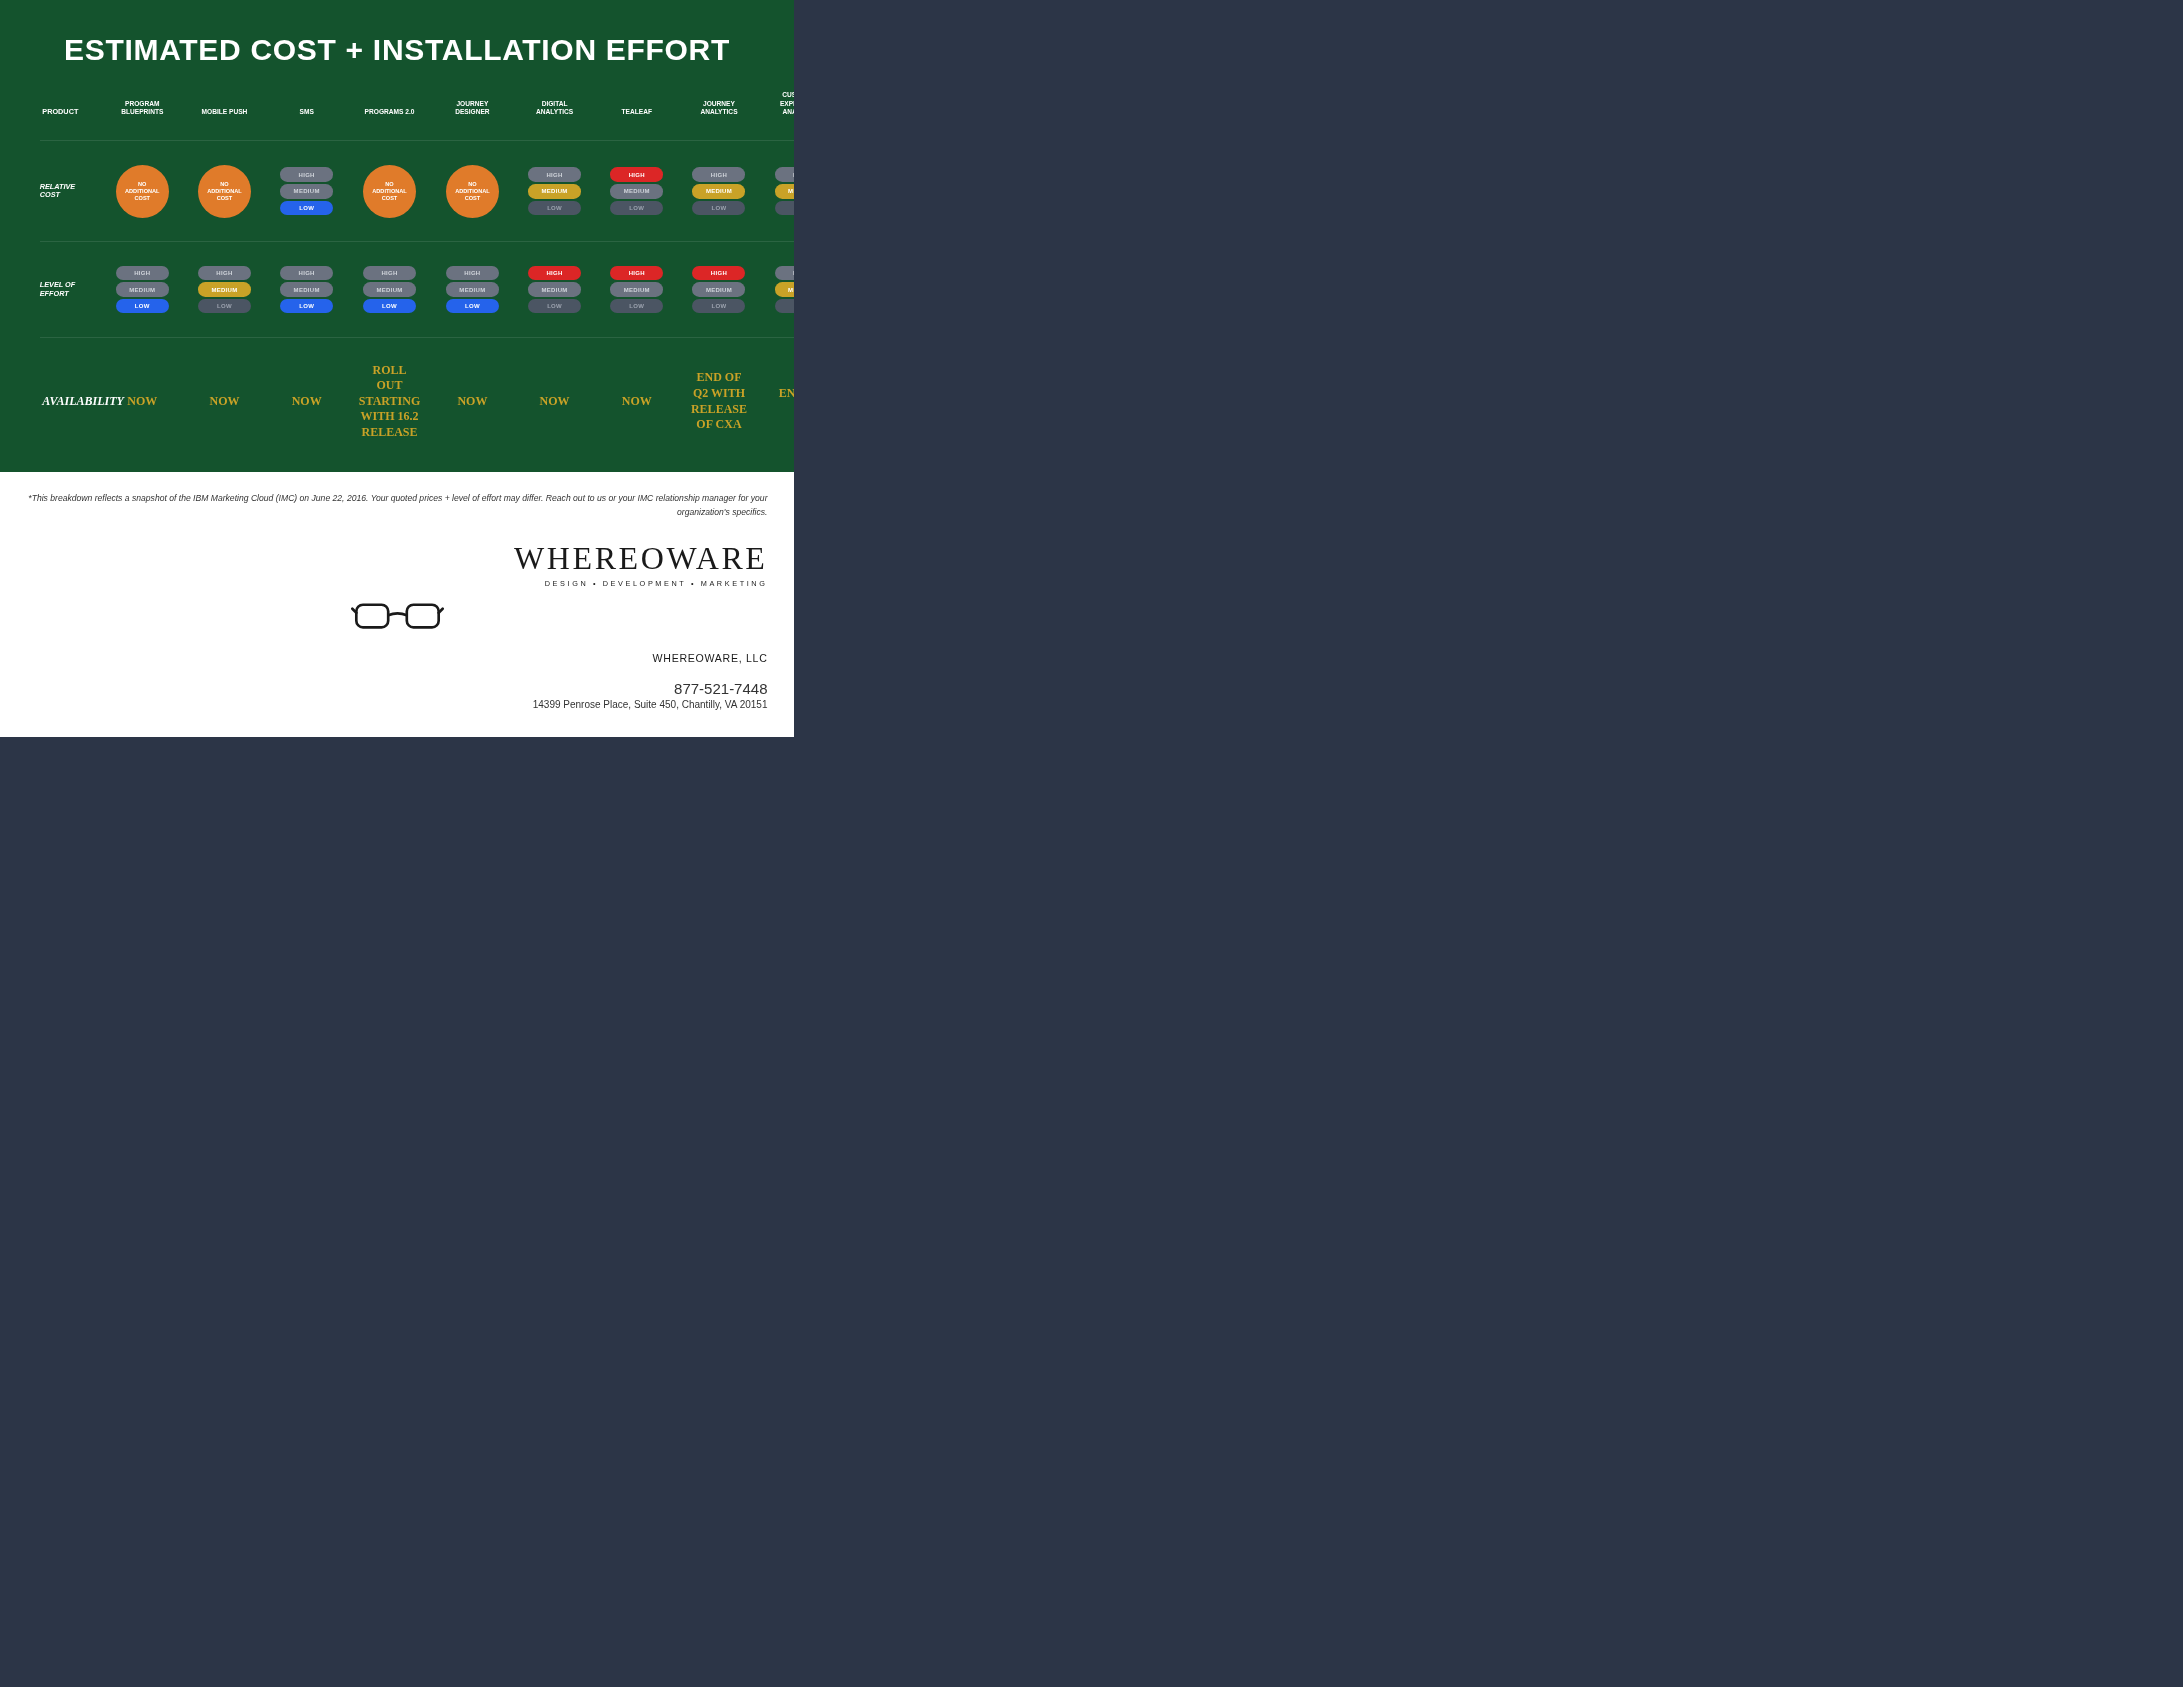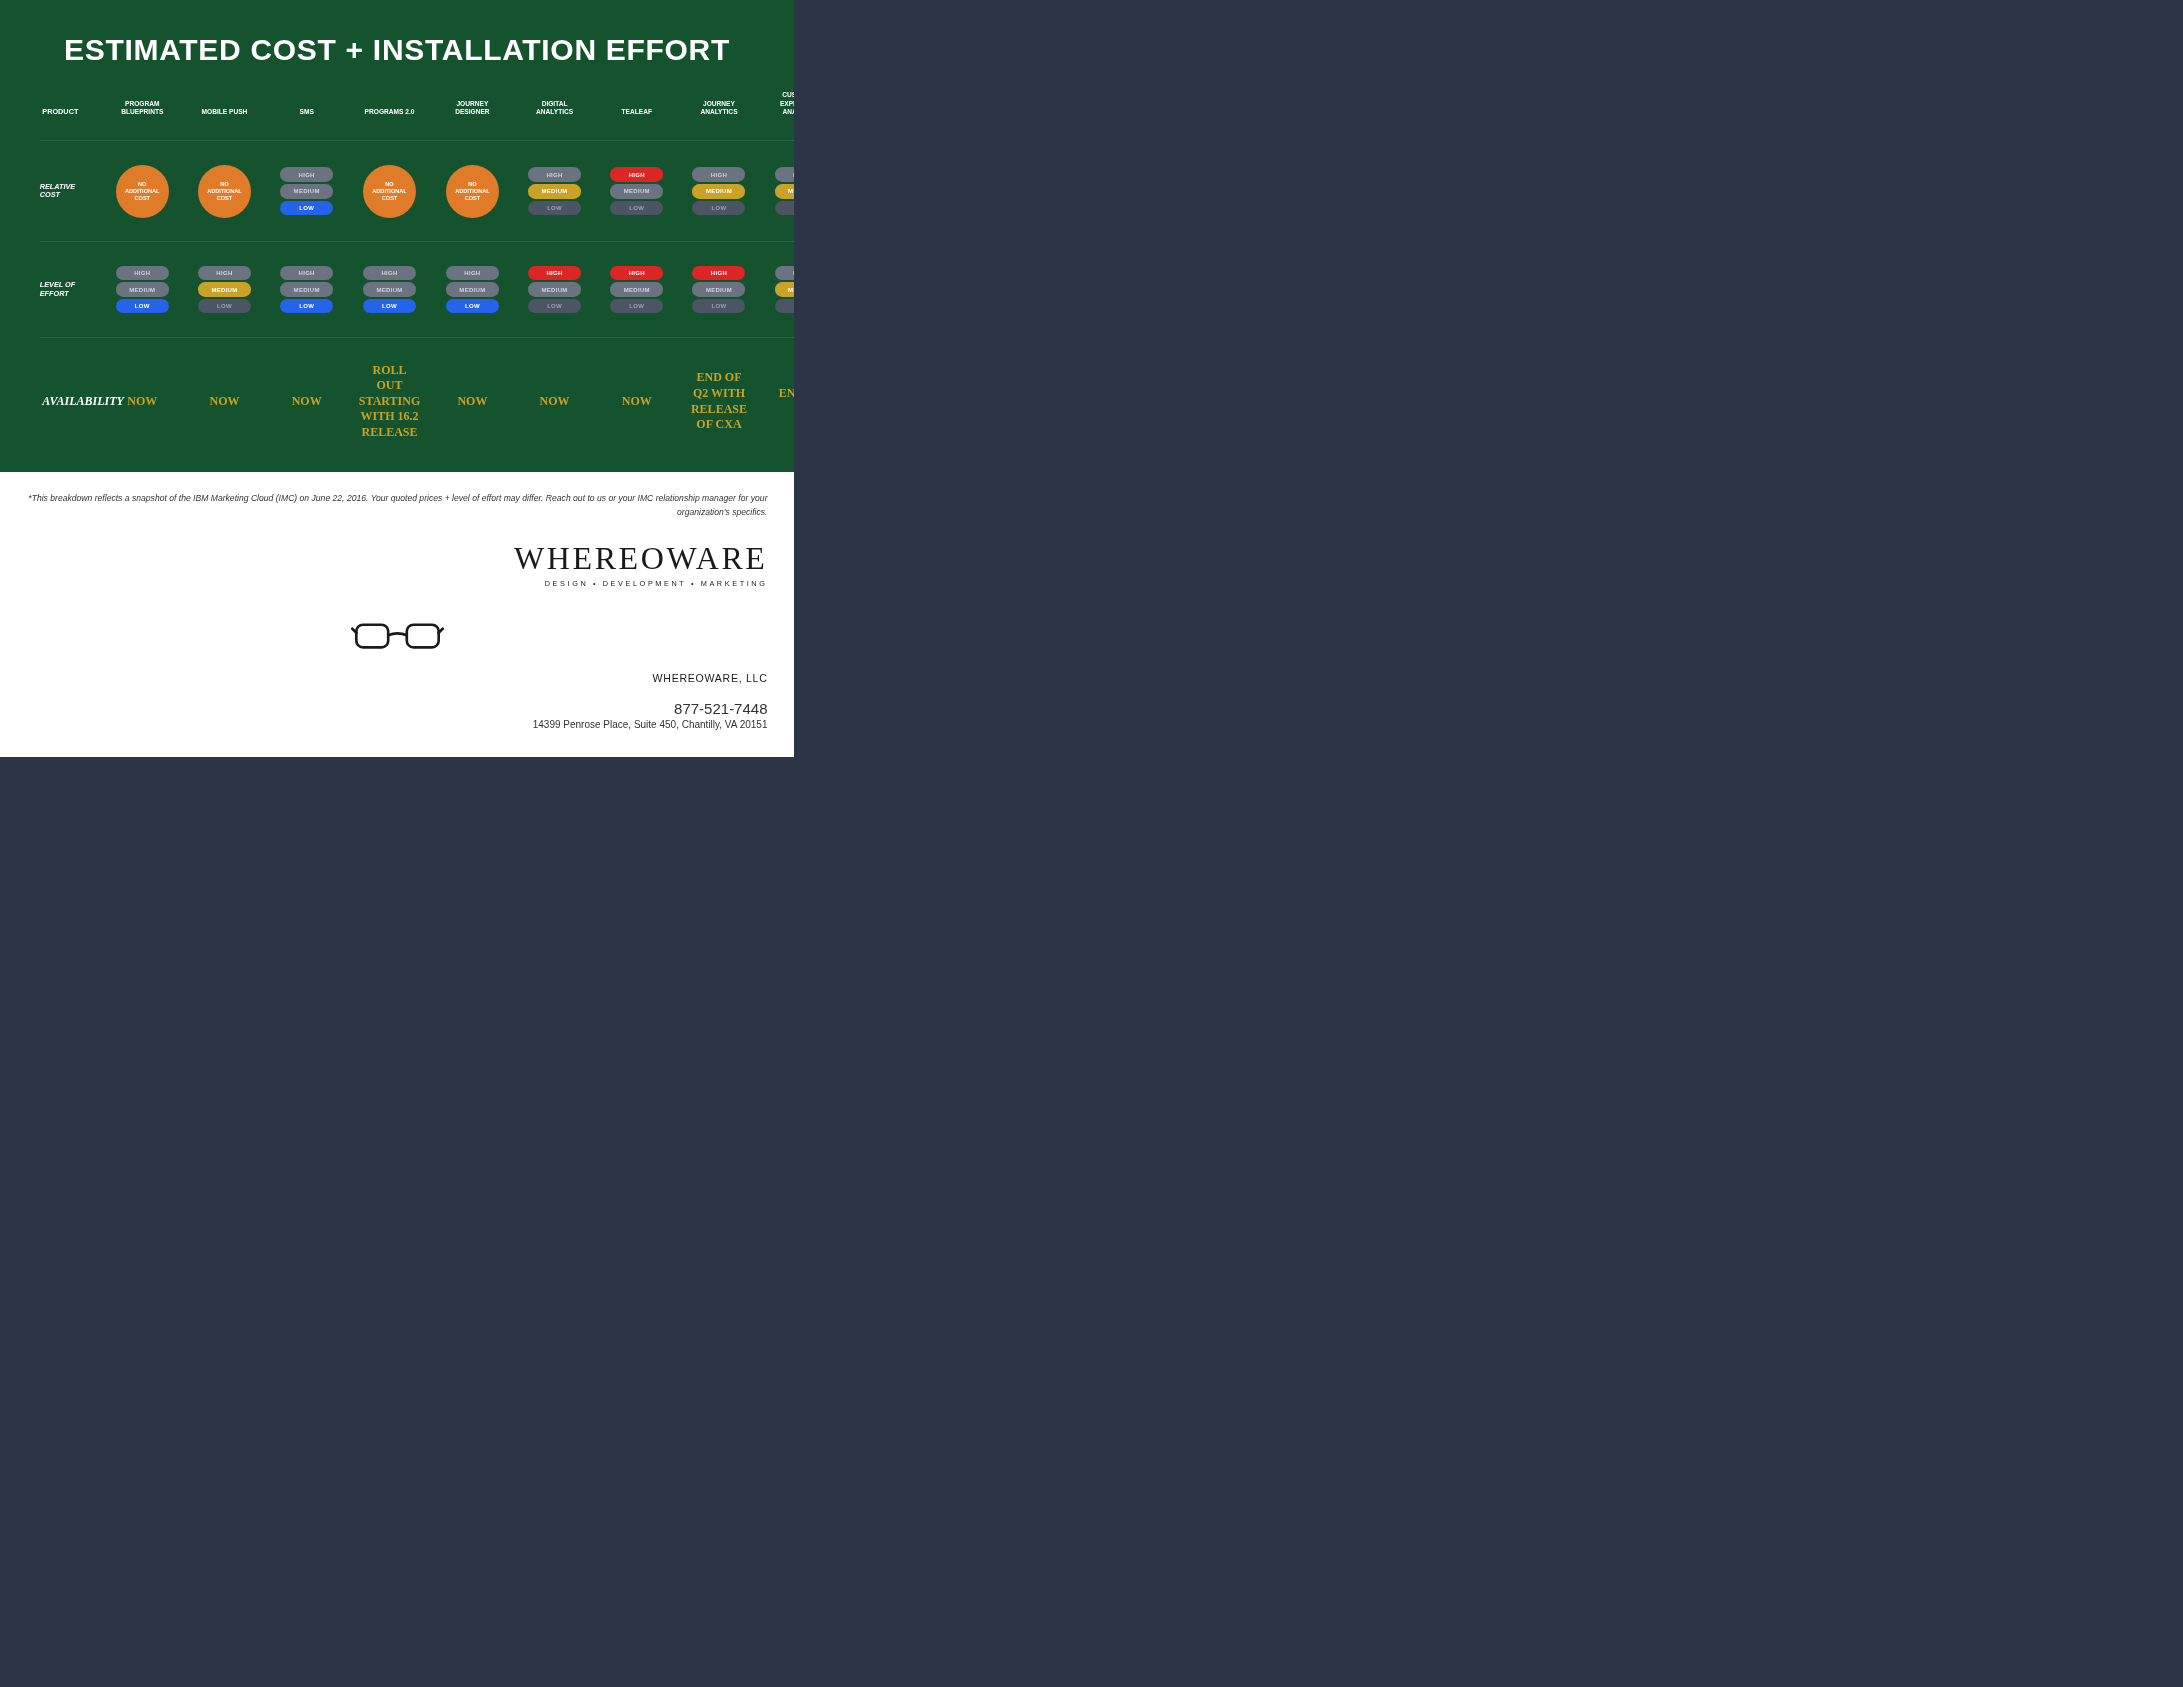--- a/index.html
+++ b/index.html
@@ -157,21 +157,21 @@
       letter-spacing: 2.6px;
       font-family: Georgia, serif;
       margin-bottom: 2.6px;
       margin-top: 20px;
     }
     .brand-tagline {
       font-size: 7.3px;
       letter-spacing: 2.6px;
       color: #1a1a1a;
       text-transform: uppercase;
-      margin-bottom: 30px;
+      margin-bottom: 10px;
     }
     .glasses-svg {
       margin: 6.6px auto 13.2px auto;
       display: block;
     }
     .company-name {
       font-size: 10.6px;
       font-weight: 400;
       color: #1a1a1a;
       letter-spacing: 0.7px;

